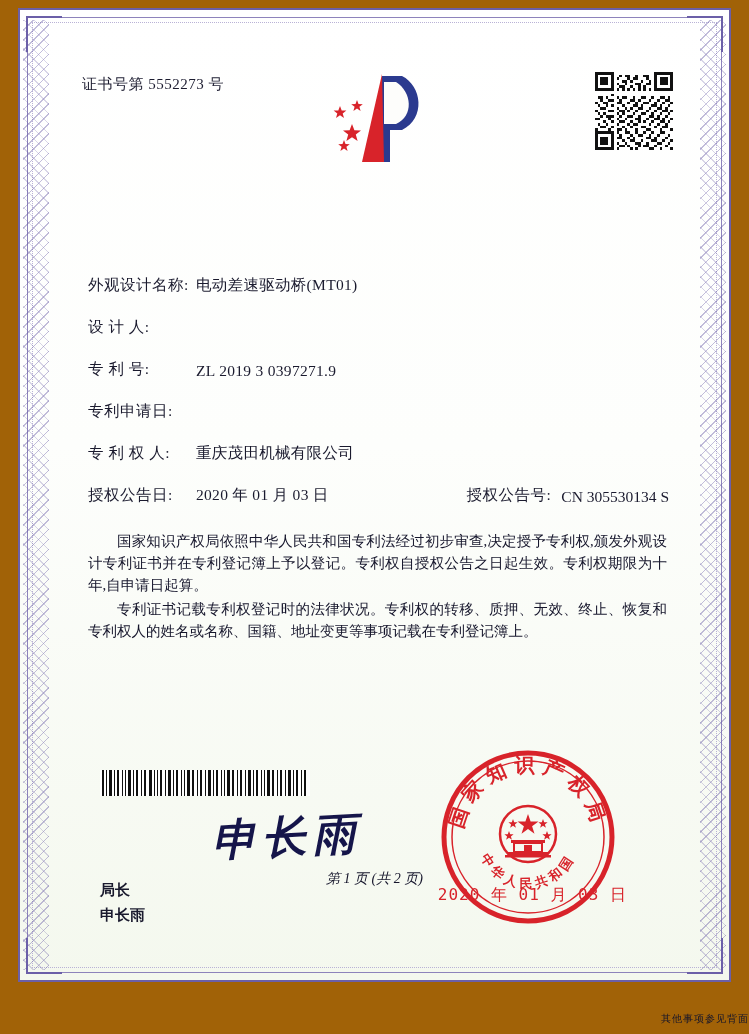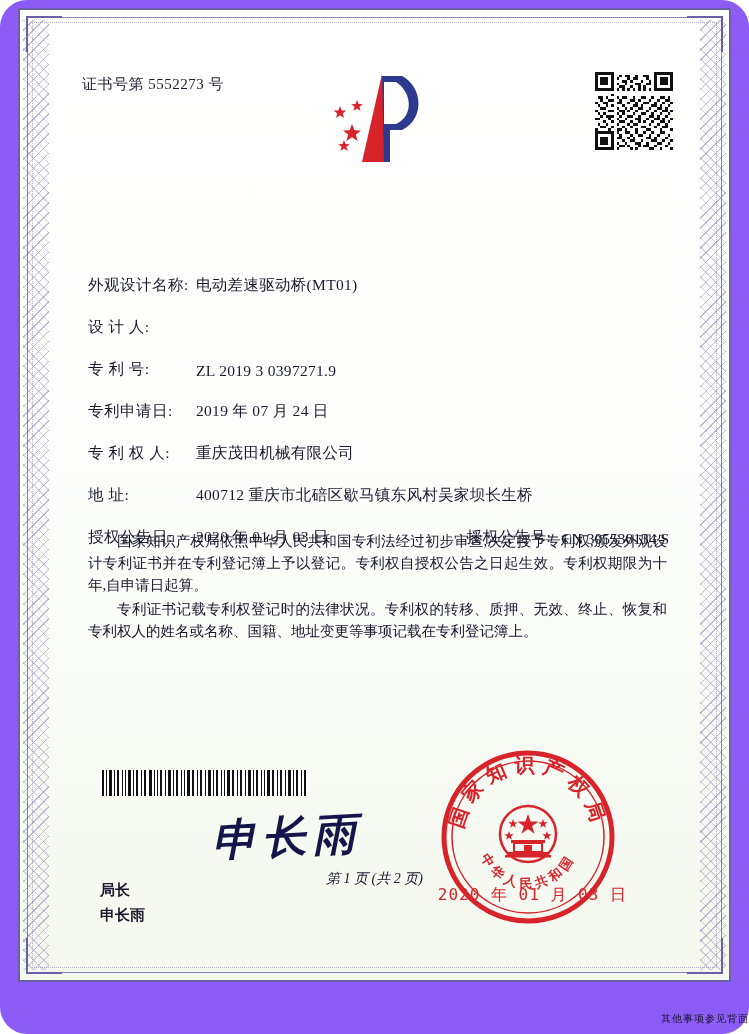--- a/index.html
+++ b/index.html
@@ -12,22 +12,21 @@
     height: 1034px;
     font-family: "Liberation Serif", "DejaVu Serif", serif;
     color: #1a1a2e;
     position: relative;
     overflow: hidden;
   }
 
   .page {
     position: absolute;
     inset: 0;
-    background: #8b5cf6;
-    border-radius: 27px;
+    background: #a16207;
   }
 
   
   .frame-outer {
     position: absolute;
     left: 18px;
     top: 8px;
     right: 18px;
     bottom: 52px;
     border: 2px solid #6b5fa8;
@@ -499,32 +498,27 @@
           <div class="f-label">设 计 人:</div>
         </div>
 
         <div class="field-row">
           <div class="f-label">专 利 号:</div>
           <div class="f-value">ZL 2019 3 0397271.9</div>
         </div>
 
         <div class="field-row">
           <div class="f-label">专利申请日:</div>
-          <div class="f-value">2019 年 07 月 24 日</div>
         </div>
 
         <div class="field-row">
           <div class="f-label">专 利 权 人:</div>
           <div class="f-value">重庆茂田机械有限公司</div>
         </div>
 
-        <div class="field-row">
-          <div class="f-label">地      址:</div>
-          <div class="f-value">400712 重庆市北碚区歇马镇东风村吴家坝长生桥</div>
-        </div>
 
         <div class="field-row">
           <div class="f-label">授权公告日:</div>
           <div class="f-value">2020 年 01 月 03 日</div>
           <div class="f-inline-label">授权公告号:</div>
           <div class="f-inline-value">CN 305530134 S</div>
         </div>
 
       </div>
 

